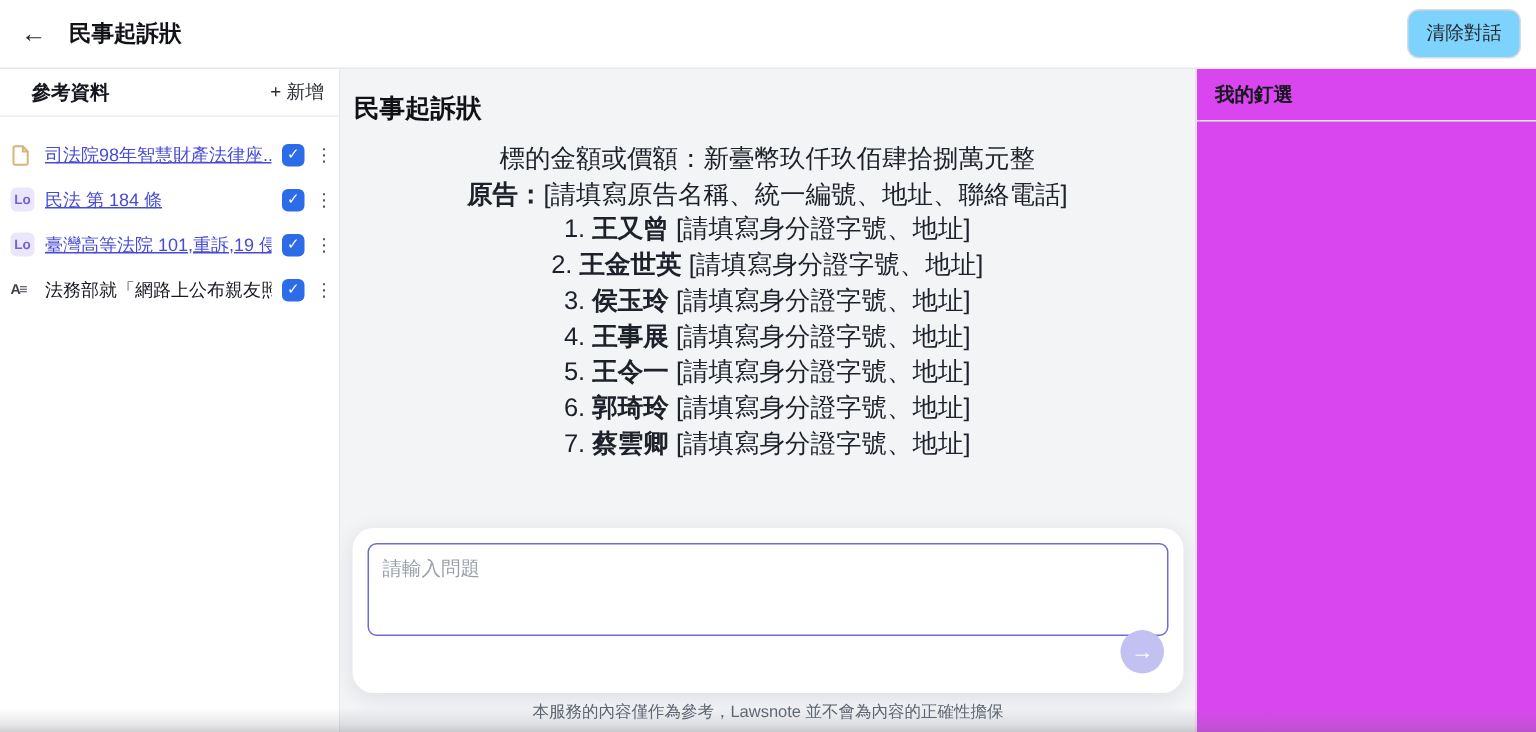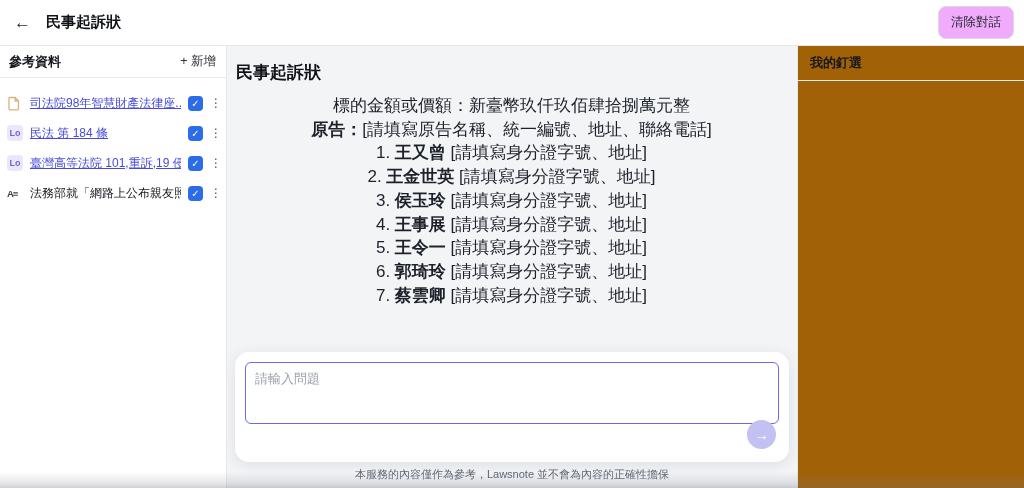--- a/index.html
+++ b/index.html
@@ -5,30 +5,30 @@
   * { margin:0; padding:0; box-sizing:border-box; }
   html,body { width:1024px; height:488px; }
   body { font-family:"Liberation Sans","DejaVu Sans",sans-serif; background:#fff; overflow:hidden; }
   .screen { position:relative; width:1024px; height:488px; background:#fff; overflow:hidden; }
 
   
   .topbar { position:absolute; top:0; left:0; right:0; height:46px; background:#fff;
             border-bottom:1px solid #e7e7ea; display:flex; align-items:center; padding:0 10px 0 14px; z-index:5; }
   .back { font-size:17px; color:#1f2430; cursor:pointer; width:22px; }
   .page-title { font-size:15px; font-weight:700; color:#111318; margin-left:10px; flex:1; }
-  .clear-btn { background:#f0abfc; border:1px solid #dadae0; border-radius:8px; padding:7px 12px;
+  .clear-btn { background:#7dd3fc; border:1px solid #dadae0; border-radius:8px; padding:7px 12px;
                font-size:12.5px; color:#24292f; cursor:pointer; font-family:inherit; }
 
   
   .cols { position:absolute; top:46px; left:0; right:0; bottom:0; display:flex; }
 
   
   .sidebar { width:227px; background:#fff; border-right:1px solid #e7e7ea; flex:none; }
   .side-head { height:32px; display:flex; align-items:center; justify-content:space-between;
-               padding:0 10px 0 9px; border-bottom:1px solid #ececef;gap:16px; }
+               padding:0 10px 0 21px; border-bottom:1px solid #ececef;gap:16px; }
   .side-title { font-size:13px; font-weight:700; color:#15181e; }
   .add-btn { font-size:12.5px; color:#2b2f36; background:none; border:none; cursor:pointer; font-family:inherit; }
   .side-list { padding:10px 6px 0 7px; }
   .side-item { display:flex; align-items:center; height:30px; gap:7px; }
   .s-icon { width:16px; height:16px; flex:none; display:flex; align-items:center; justify-content:flex-start; }
   .lo-badge { width:16px; height:16px; border-radius:4px; background:#eae7fb; color:#7a5fd8;
               font-size:9px; font-weight:700; display:flex; align-items:center; justify-content:center; }
   .txt-icon { font-size:9.5px; color:#3c4048; font-weight:700; letter-spacing:-1px; white-space:nowrap; }
   .s-label { flex:1; font-size:12px; white-space:nowrap; overflow:hidden; color:#15181e; }
   .s-label.link { color:#474bd6; text-decoration:underline; cursor:pointer; }
@@ -50,21 +50,21 @@
               border:1.5px solid #6c6cd9; border-radius:6px; padding:7px 9px; font-size:13px;
               font-family:inherit; color:#701a75; resize:none; outline:none; }
   .composer textarea::placeholder { color:#9aa0ab; }
   .send { position:absolute; right:13px; bottom:13px; width:29px; height:29px; border-radius:50%;
           background:#c3c1f2; border:none; color:#fff; font-size:15px; line-height:1; cursor:pointer;
           display:flex; align-items:center; justify-content:center; }
   .disclaimer { position:absolute; left:0; right:0; bottom:6px; text-align:center;
                 font-size:11px; color:#5f6774; z-index:2; }
 
   
-  .pins { width:227px; background:#a16207; border-left:1px solid #e7e7ea; flex:none; }
+  .pins { width:227px; background:#d946ef; border-left:1px solid #e7e7ea; flex:none; }
   .pins-head { height:35px; display:flex; align-items:center; padding:0 12px;
                font-size:13px; font-weight:700; color:#15181e; border-bottom:1px solid #ececef; }
 
   
   .bottom-shade { position:absolute; left:0; right:0; bottom:0; height:16px; z-index:6; pointer-events:none;
                   background:linear-gradient(to bottom, rgba(120,120,130,0) 0%, rgba(120,120,130,.18) 70%, rgba(110,110,120,.32) 100%); }
 </style>
 </head>
 <body>
 

